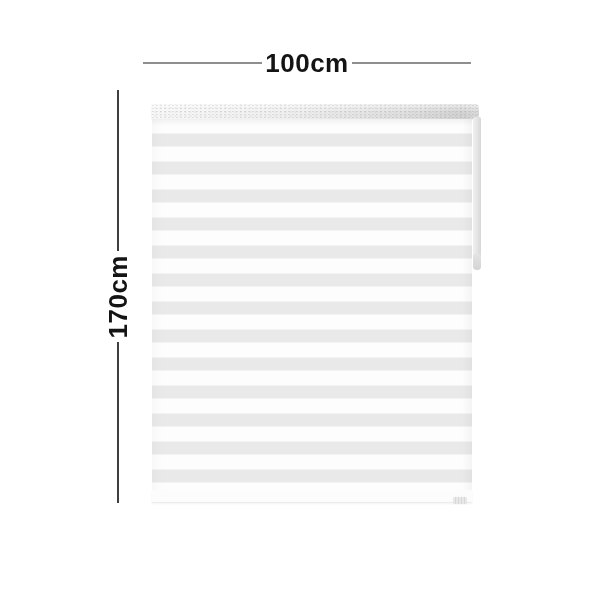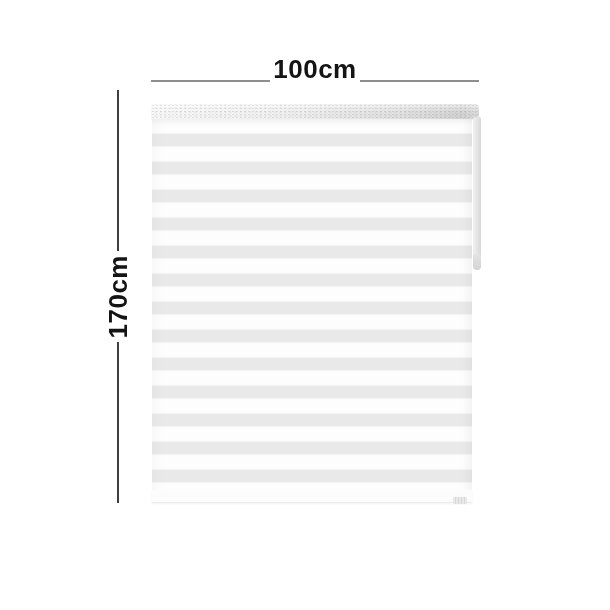--- a/index.html
+++ b/index.html
@@ -17,22 +17,22 @@
   .stage{
     position:relative;
     width:610px;height:610px;
     background:var(--page-bg);
     overflow:hidden;
     font-family:"Liberation Sans", sans-serif;
   }
 
   
   .dim-width{
-    position:absolute;left:151px;top:44px;width:328px;height:38px;
-    display:flex;align-items:flex-end;
+    position:absolute;left:143px;top:44px;width:328px;height:38px;
+    display:flex;align-items:center;
   }
   .dim-width .seg{flex:1;height:2px;background:var(--h-line);}
   .dim-width .lbl{
     padding:0 3px;white-space:nowrap;
     font-size:26px;font-weight:bold;color:var(--label-color);
     letter-spacing:0.5px;line-height:1;
   }
 
   
   .dim-height{

